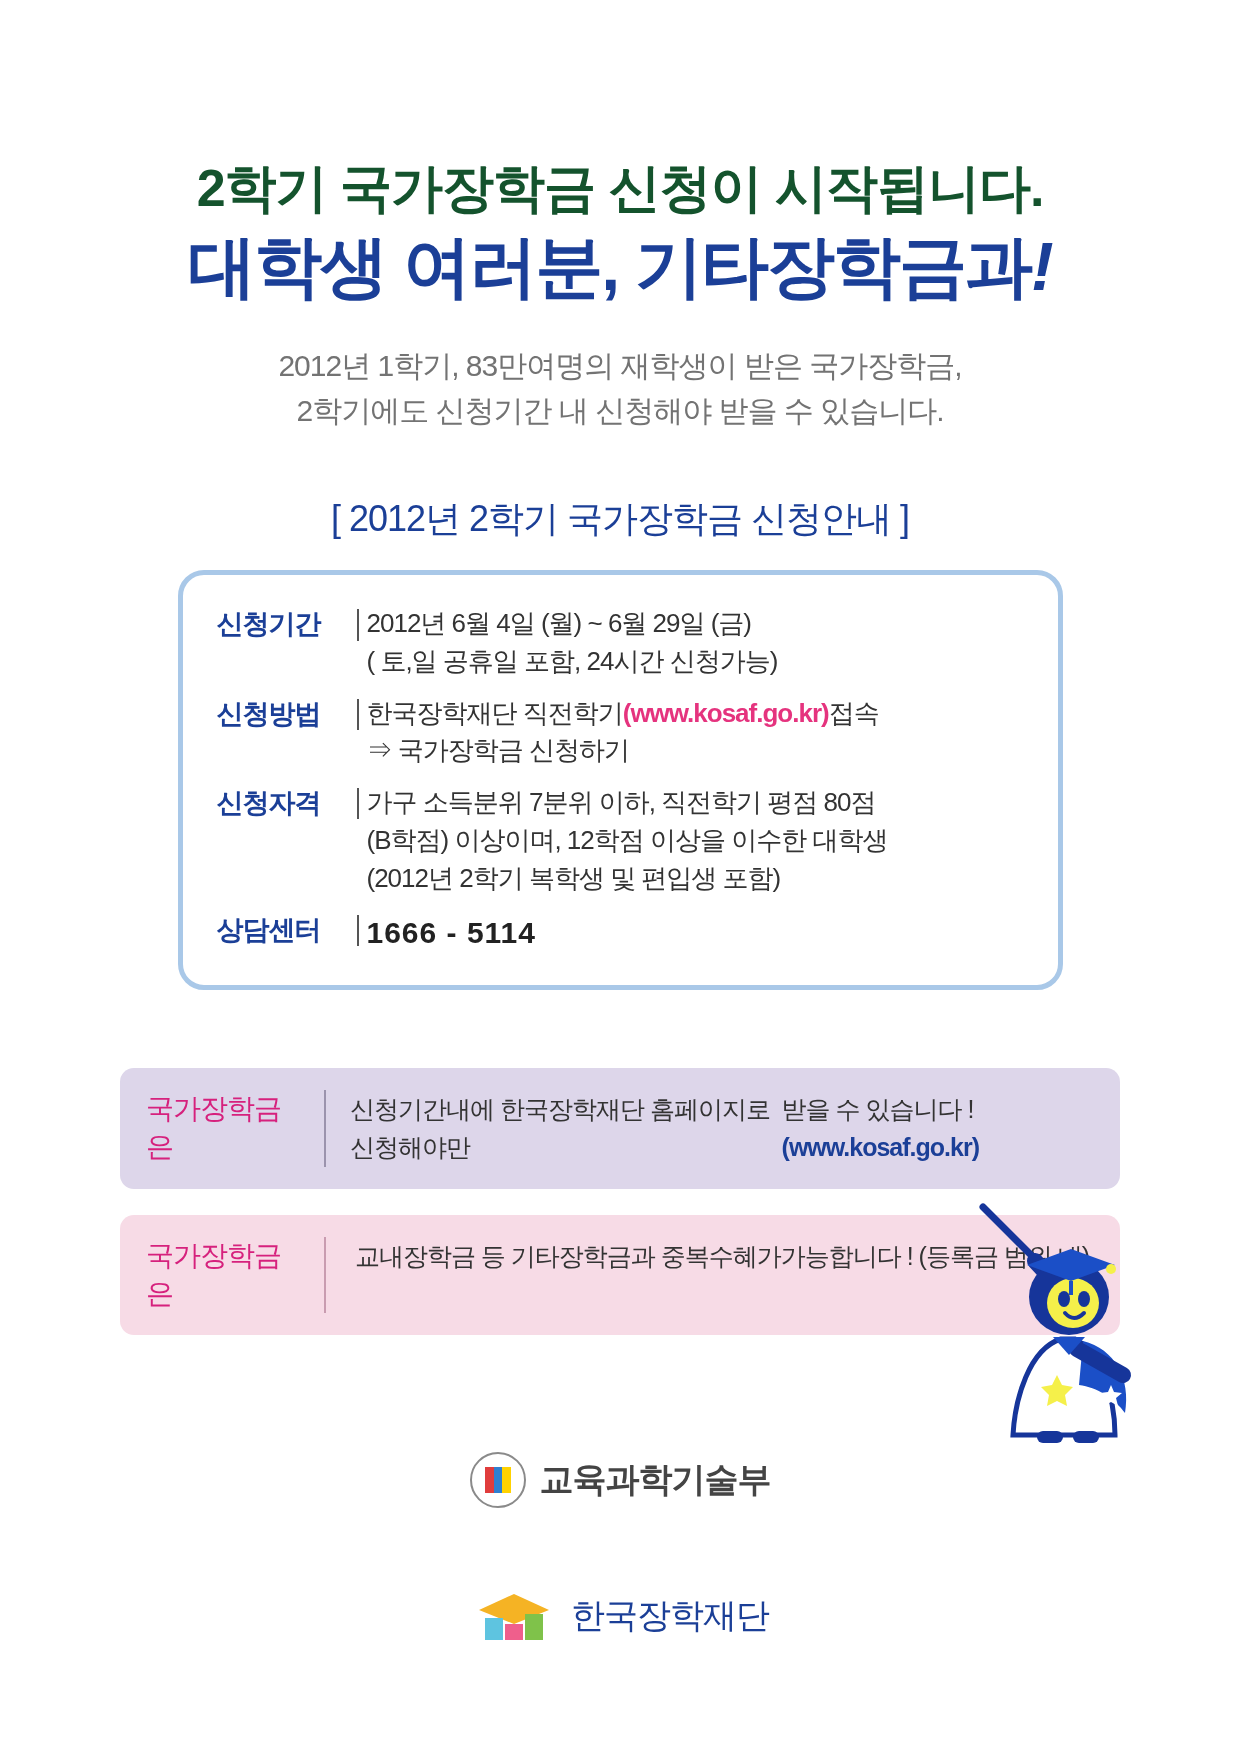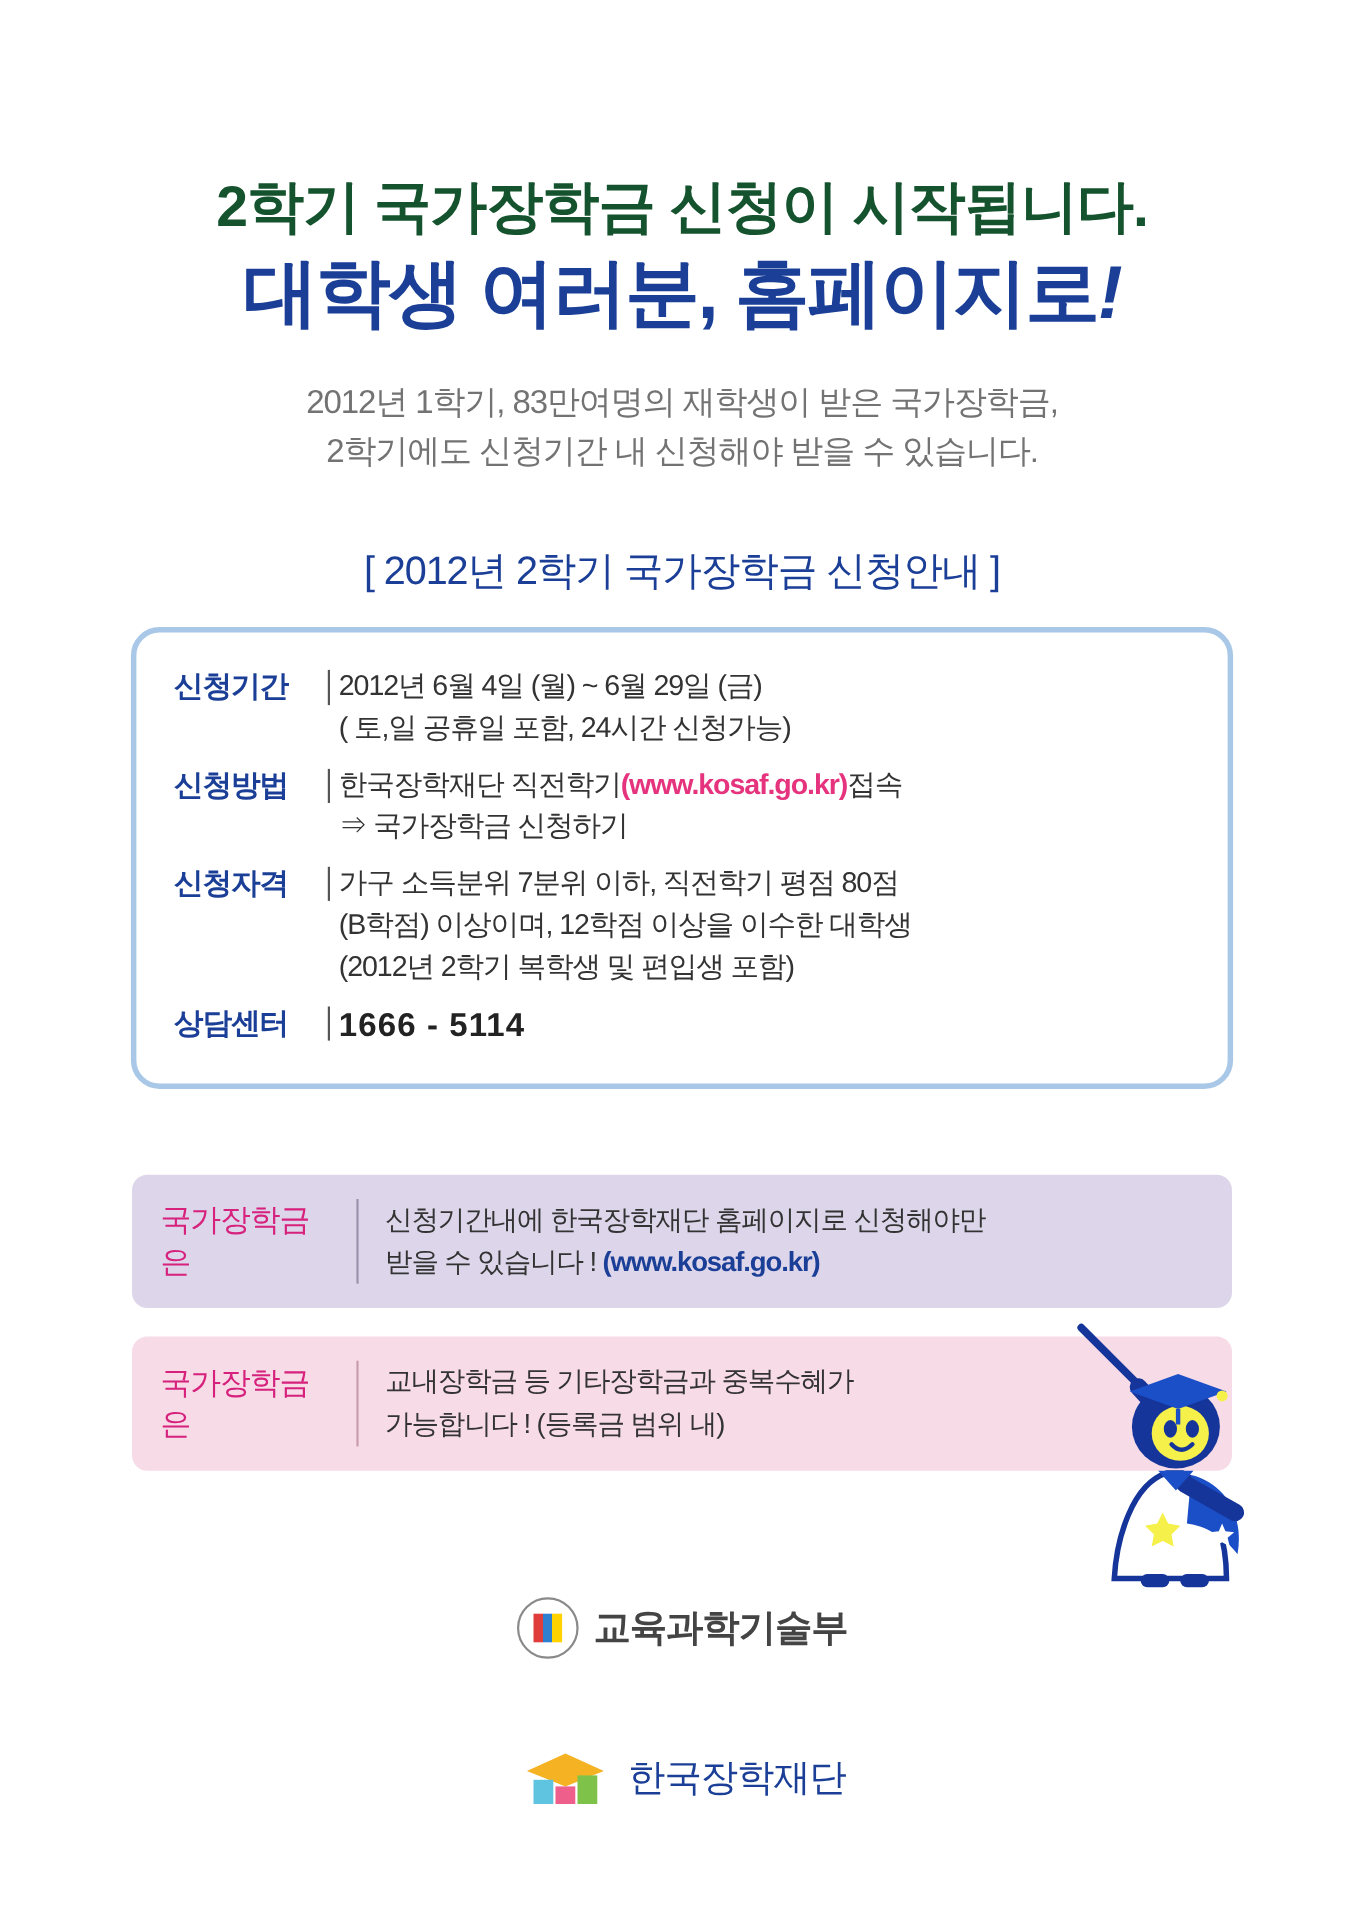--- a/index.html
+++ b/index.html
@@ -63,21 +63,21 @@
     margin-top: 62px;
     font-size: 36px;
     font-weight: normal;
     color: #1b3f97;
     letter-spacing: -1px;
   }
 
   
   .info-box {
     margin: 26px auto 0 auto;
-    width: 1002px;
+    width: 885px;
     box-sizing: border-box;
     border: 5px solid #a9c8e8;
     border-radius: 26px;
     background: #ffffff;
     padding: 30px 34px 30px 34px;
   }
   .info-row {
     display: flex;
     align-items: flex-start;
     margin-bottom: 14px;
@@ -157,21 +157,21 @@
   .callout.pink .callout-tag { border-right-color: #c99cb0; }
 
   .callout-body {
     flex: 1;
     padding-left: 24px;
     font-size: 25px;
     color: #333;
     line-height: 1.55;
     letter-spacing: -1px;
     display: flex;
-    flex-direction: column;
+    flex-direction: row;
     justify-content: center;
   }
   .callout-body .blue {
     color: #1b3f97;
     font-weight: bold;
   }
 
   
   .mascot {
     position: absolute;
@@ -231,21 +231,21 @@
   }
 </style>
 </head>
 <body>
 
 <div class="poster">
 
   <div class="headline-wrap">
     <div class="headline-1">2학기 국가장학금 신청이 시작됩니다.</div>
     <div class="headline-2">
-      <span>대학생 여러분, 홈페이지로</span><span class="excl">!</span>
+      <span>대학생 여러분, 기타장학금과</span><span class="excl">!</span>
     </div>
   </div>
 
   <div class="subhead">
     <div>2012년 1학기, 83만여명의 재학생이 받은 국가장학금,</div>
     <div>2학기에도 신청기간 내 신청해야 받을 수 있습니다.</div>
   </div>
 
   <div class="section-title">[ 2012년 2학기 국가장학금 신청안내 ]</div>
 

